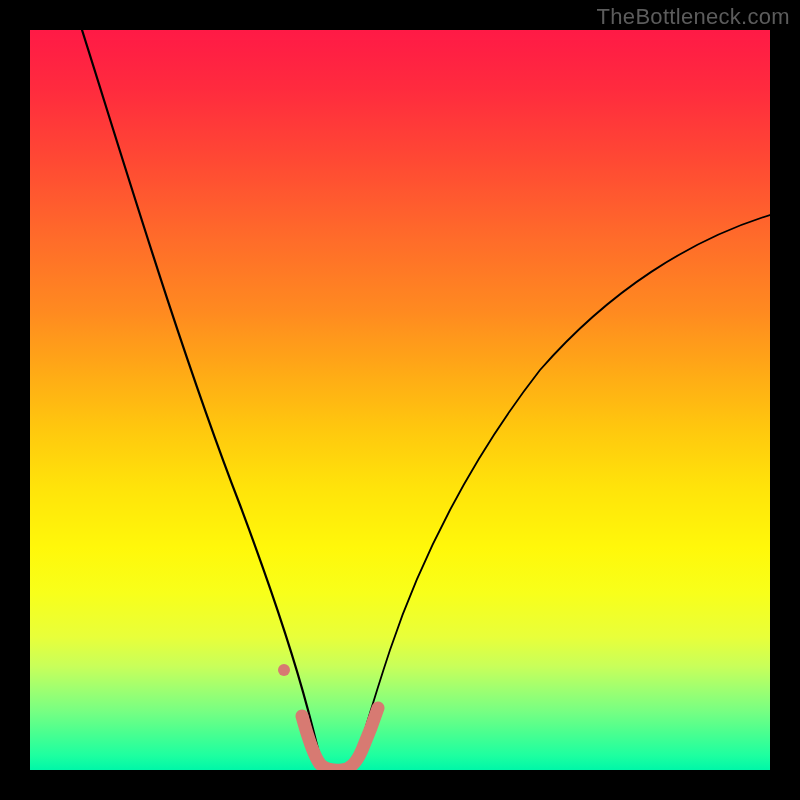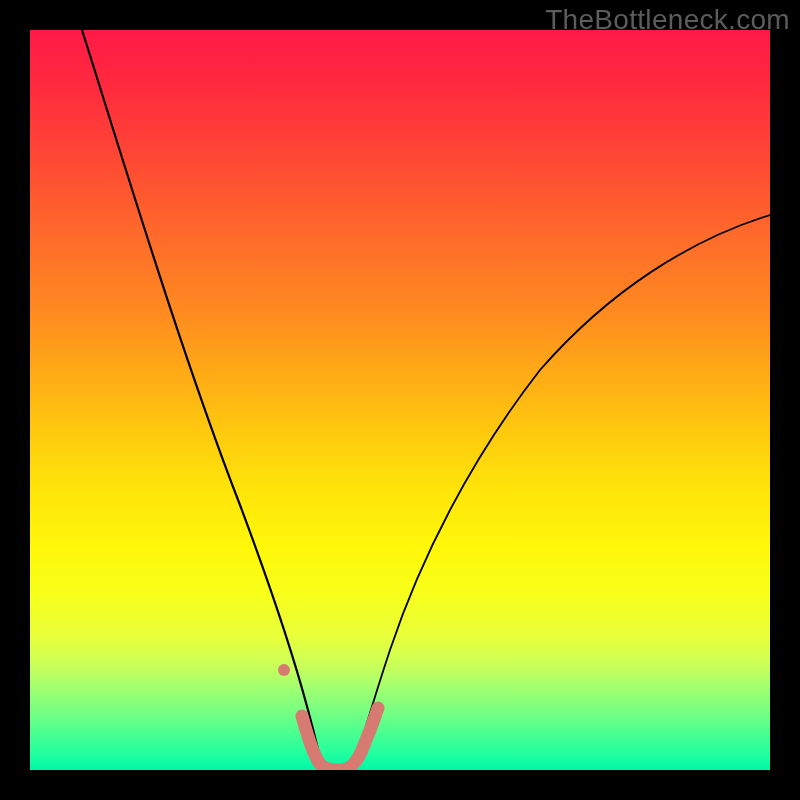--- a/index.html
+++ b/index.html
@@ -47,21 +47,21 @@
       #78ff82 92%,
       #4aff90 95%,
       #1effa0 98%,
       #00f7a8 100%);
   }
   .watermark {
     position: absolute;
     top: 4px;
     right: 10px;
     color: #5c5c5c;
-    font-size: 28px;
+    font-size: 22px;
     font-weight: 500;
     letter-spacing: 0.3px;
   }
   svg.curves {
     position: absolute;
     left: 0; top: 0;
     width: 100%; height: 100%;
   }
 </style>
 </head>

